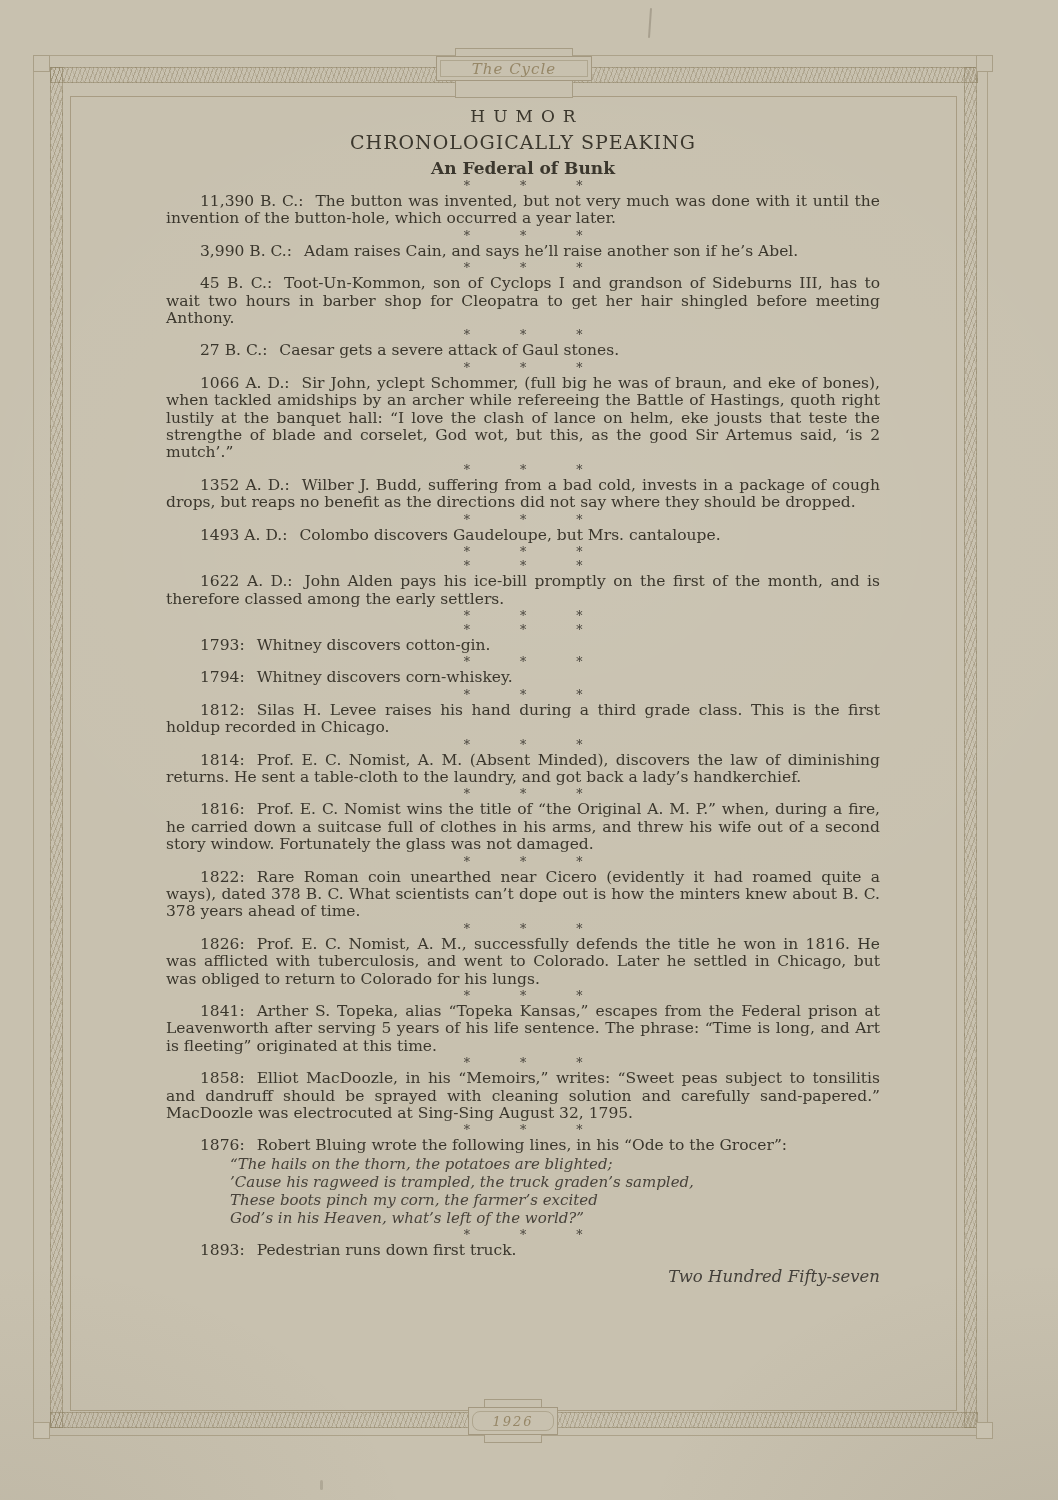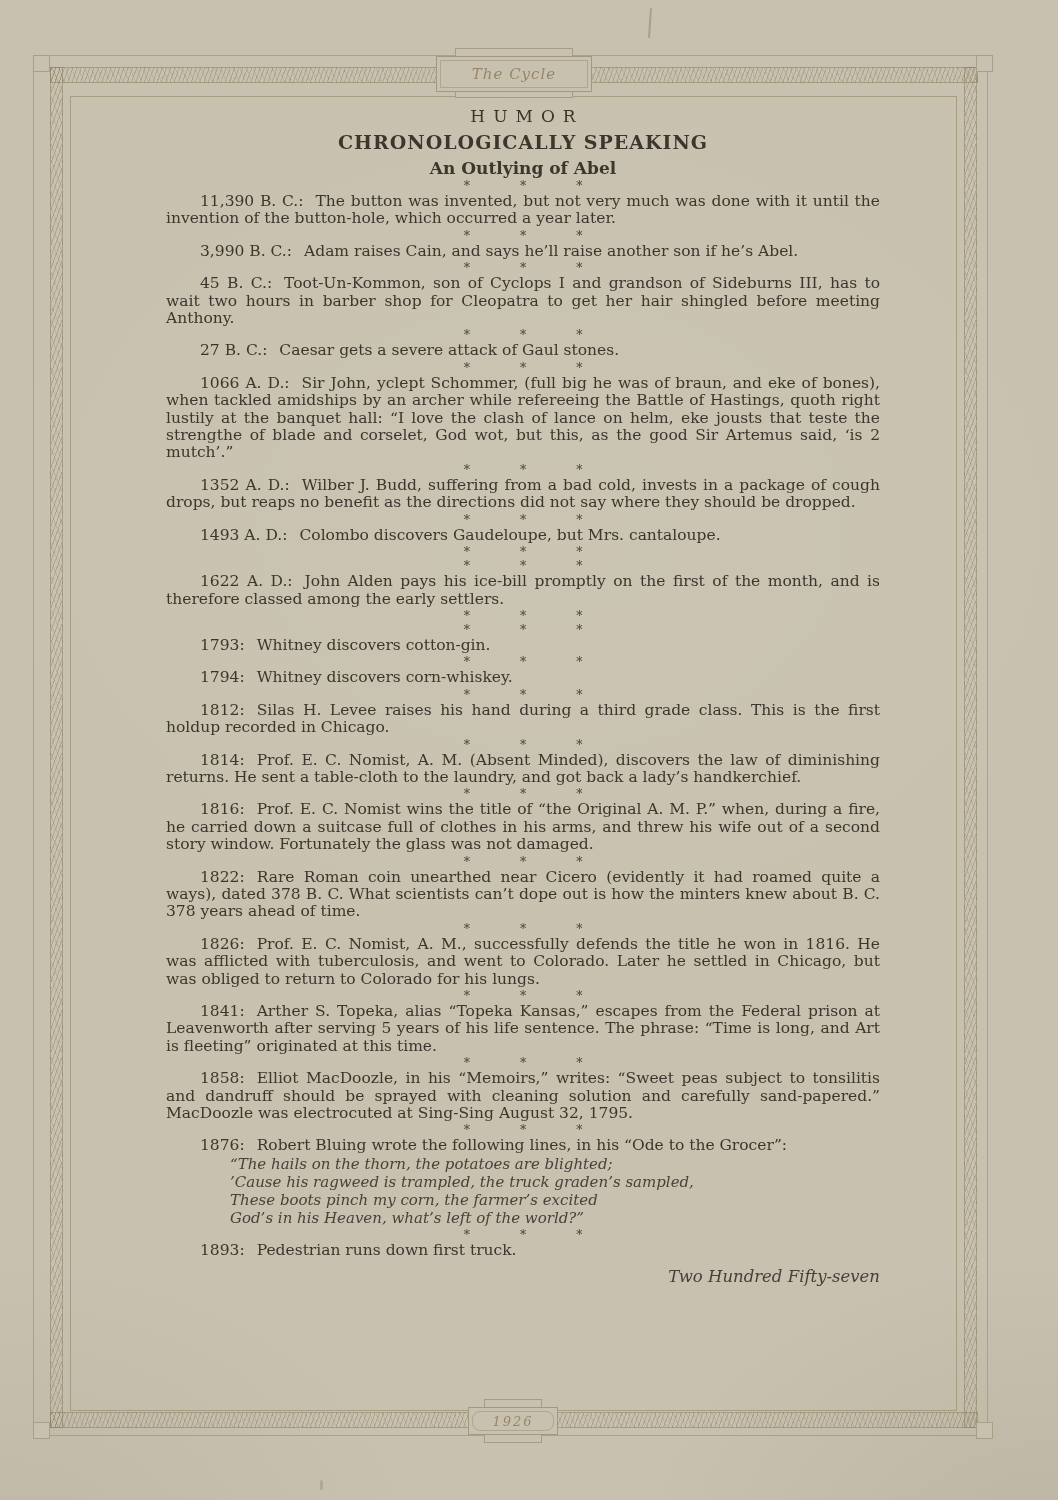--- a/index.html
+++ b/index.html
@@ -37,33 +37,33 @@
   .cart-tab{position:absolute;background:#c8c1af;border:1px solid rgba(138,125,96,0.55);box-sizing:border-box;}
   .cartouche{
     position:absolute;background:#c8c1af;border:1px solid rgba(138,125,96,0.6);
     box-sizing:border-box;display:flex;align-items:center;justify-content:center;
   }
   .cartouche .inner{
     position:absolute;inset:3px;border:1px solid rgba(138,125,96,0.4);
     display:flex;align-items:center;justify-content:center;
   }
   .cart-tab.top{left:455px;top:48px;width:118px;height:50px;}
-  .cartouche.top{left:436px;top:56px;width:156px;height:36px;}
+  .cartouche.top{left:436px;top:56px;width:156px;height:25px;}
   .cartouche.top .inner{font-style:italic;font-size:15px;letter-spacing:1px;color:rgba(147,132,99,0.95);}
   .cart-tab.bot{left:484px;top:1399px;width:58px;height:44px;}
   .cartouche.bot{left:468px;top:1407px;width:90px;height:28px;}
   .cartouche.bot .inner{font-style:italic;font-size:13px;letter-spacing:2px;color:rgba(147,132,99,0.95);border-radius:8px;}
   .crease{position:absolute;left:649px;top:8px;width:2px;height:30px;background:rgba(95,87,68,0.30);border-radius:2px;transform:rotate(4deg);}
   .speck{position:absolute;width:3px;height:10px;background:rgba(95,87,68,0.22);border-radius:2px;}
   .speck.s1{left:320px;top:1480px;}
   
   .content{position:absolute;left:166px;top:106px;width:714px;}
   h1,h2,h3{margin:0;font-weight:normal;text-align:center;}
   h1{font-size:17px;line-height:20px;letter-spacing:8px;padding-left:8px;}
-  h2{font-size:19px;line-height:23px;font-weight:bold;letter-spacing:1px;margin-top:5px;}
+  h2{font-size:19px;line-height:23px;font-weight:normal;letter-spacing:1px;margin-top:5px;}
   h3{font-size:17px;line-height:20px;margin-top:4px;font-weight:bold;}
   .sep{display:flex;justify-content:center;gap:50px;height:13px;align-items:center;
        font-size:12.5px;color:#45413a;margin:1px 0;}
   p.entry{margin:0;text-align:justify;text-indent:34px;font-size:15.5px;line-height:17.4px;}
   p.entry .date{margin-right:12px;white-space:nowrap;}
   .poem{margin-left:64px;font-style:italic;font-size:15px;line-height:18px;color:#47423a;}
   .pagenum{margin-top:8px;text-align:right;font-style:italic;font-size:16.5px;color:#44403a;}
 </style>
 </head>
 <body>
@@ -88,21 +88,21 @@
 <div class="cartouche bot">
   <div class="inner">1926</div>
 </div>
 
 <div class="crease"></div>
 <div class="speck s1"></div>
 
 <div class="content">
   <h1>HUMOR</h1>
   <h2>CHRONOLOGICALLY SPEAKING</h2>
-  <h3>An Outlying of Abel</h3>
+  <h3>An Federal of Bunk</h3>
   <div id="entries">
   <div class="sep">
         <span>*</span>
         <span>*</span>
         <span>*</span>
       </div>
   <p class="entry"><span class="date">11,390 B. C.:</span><span class="etext">The button was invented, but not very much was done with it until the invention of the button-hole, which occurred a year later.</span></p>
 
   <div class="sep">
         <span>*</span>

